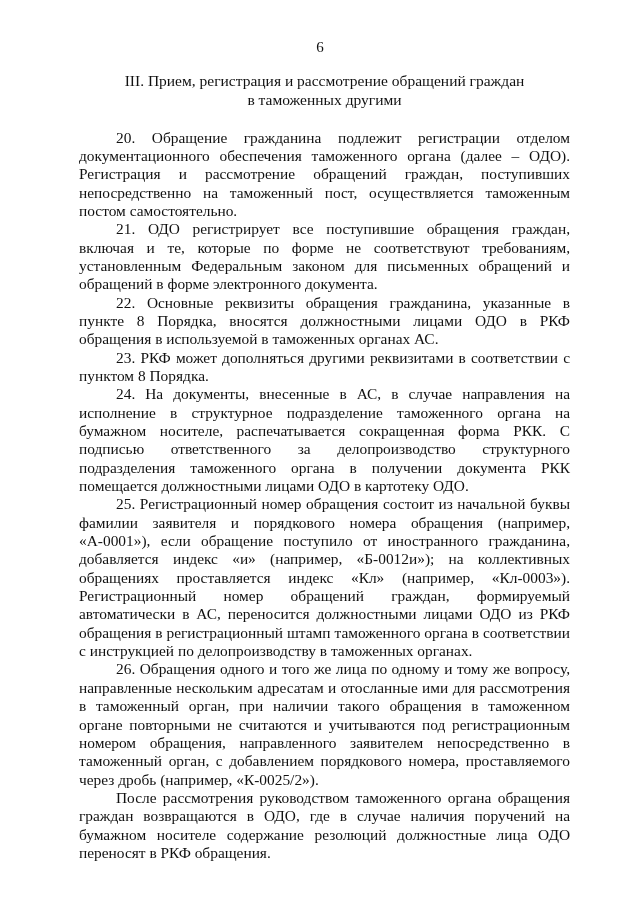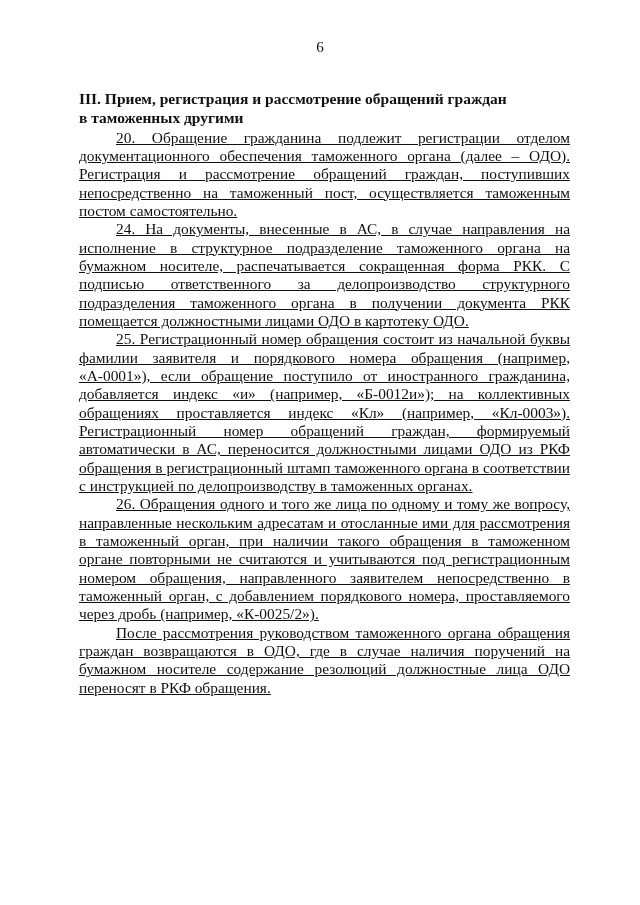--- a/index.html
+++ b/index.html
@@ -7,43 +7,46 @@
   .page {
     position: absolute; left: 0; top: 0; width: 640px; height: 905px;
     background: #ffffff; color: #111111;
     font-family: "Liberation Serif", "DejaVu Serif", serif;
   }
   .page-number {
     position: absolute; top: 38px; left: 0; width: 640px;
     text-align: center; font-size: 15px; line-height: 18px;
   }
   .heading {
-    position: absolute; top: 90px; left: 79px; width: 491px;
-    font-weight: bold; font-size: 15.5px; line-height: 18.5px;
+    position: absolute; top: 72px; left: 79px; width: 491px;
+    text-align: center; font-weight: normal; font-size: 15.5px; line-height: 18.5px;
   }
   .body-text {
     position: absolute; top: 128.5px; left: 79px; width: 491px;
     font-size: 15.4px; line-height: 18.35px;
   }
   .para {
-    margin: 0; text-indent: 37px; text-align: justify; text-decoration: underline;
+    margin: 0; text-indent: 37px; text-align: justify;
   }
 </style>
 </head>
 <body>
 
 <div class="page">
   <div class="page-number">6</div>
 
   <div class="heading">
     <div>III. Прием, регистрация и рассмотрение обращений граждан</div>
     <div>в таможенных другими</div>
   </div>
 
   <div class="body-text">
     <p class="para">20. Обращение гражданина подлежит регистрации отделом документационного обеспечения таможенного органа (далее – ОДО). Регистрация и рассмотрение обращений граждан, поступивших непосредственно на таможенный пост, осуществляется таможенным постом самостоятельно.</p>
+    <p class="para">21. ОДО регистрирует все поступившие обращения граждан, включая и те, которые по форме не соответствуют требованиям, установленным Федеральным законом для письменных обращений и обращений в форме электронного документа.</p>
+    <p class="para">22. Основные реквизиты обращения гражданина, указанные в пункте 8 Порядка, вносятся должностными лицами ОДО в РКФ обращения в используемой в таможенных органах АС.</p>
+    <p class="para">23. РКФ может дополняться другими реквизитами в соответствии с пунктом 8 Порядка.</p>
     <p class="para">24. На документы, внесенные в АС, в случае направления на исполнение в структурное подразделение таможенного органа на бумажном носителе, распечатывается сокращенная форма РКК. С подписью ответственного за делопроизводство структурного подразделения таможенного органа в получении документа РКК помещается должностными лицами ОДО в картотеку ОДО.</p>
     <p class="para">25. Регистрационный номер обращения состоит из начальной буквы фамилии заявителя и порядкового номера обращения (например, «А-0001»), если обращение поступило от иностранного гражданина, добавляется индекс «и» (например, «Б-0012и»); на коллективных обращениях проставляется индекс «Кл» (например, «Кл-0003»). Регистрационный номер обращений граждан, формируемый автоматически в АС, переносится должностными лицами ОДО из РКФ обращения в регистрационный штамп таможенного органа в соответствии с инструкцией по делопроизводству в таможенных органах.</p>
     <p class="para">26. Обращения одного и того же лица по одному и тому же вопросу, направленные нескольким адресатам и отосланные ими для рассмотрения в таможенный орган, при наличии такого обращения в таможенном органе повторными не считаются и учитываются под регистрационным номером обращения, направленного заявителем непосредственно в таможенный орган, с добавлением порядкового номера, проставляемого через дробь (например, «К-0025/2»).</p>
     <p class="para">После рассмотрения руководством таможенного органа обращения граждан возвращаются в ОДО, где в случае наличия поручений на бумажном носителе содержание резолюций должностные лица ОДО переносят в РКФ обращения.</p>
 
   </div>
 </div>
 
 </body></html>

